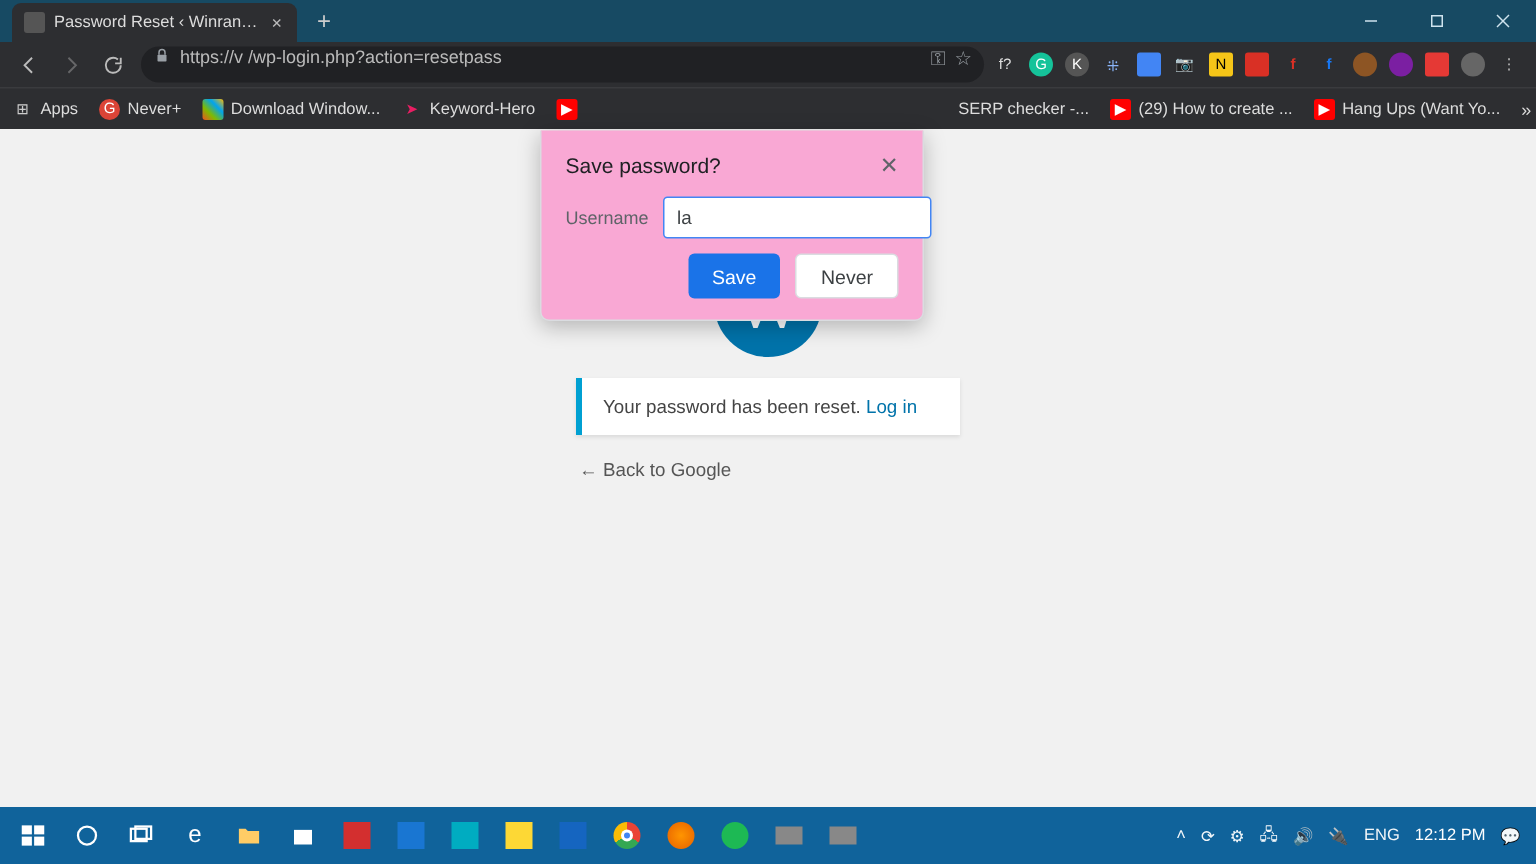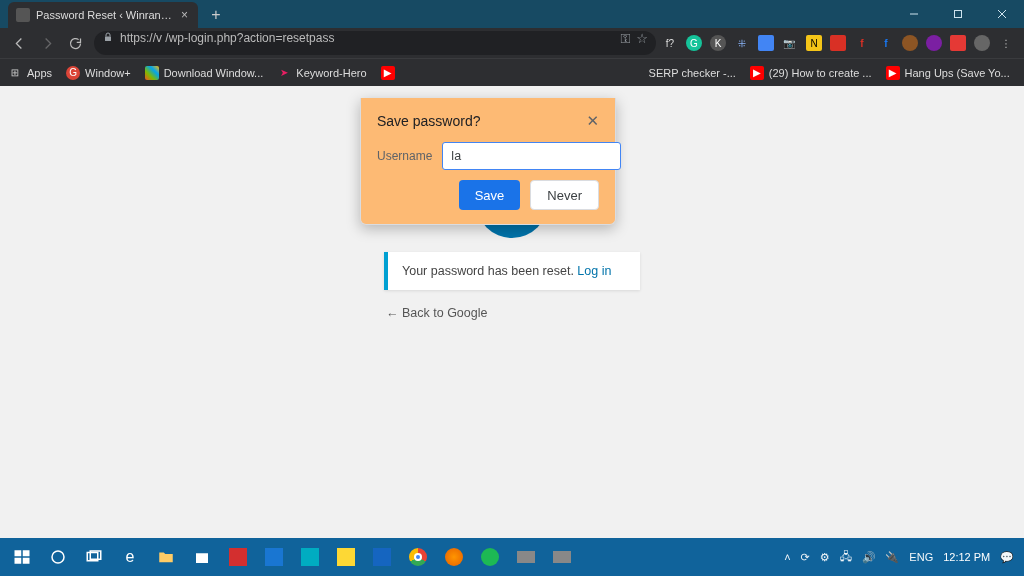--- a/index.html
+++ b/index.html
@@ -34,21 +34,21 @@
 
 
 .page{ position:relative; height:calc(576px - 28px - 30px - 28px - 38px); background:#f1f1f1; }
 .wp-logo{ width:72px; height:72px; border-radius:50%; background:#0073aa; position:absolute; left:50%; top:80px; transform:translateX(-50%); display:flex; align-items:center; justify-content:center;}
 .wp-logo span{ font-family: Georgia, serif; font-size:46px; font-weight:bold; color:#fff;}
 .msgbox{ position:absolute; left:50%; top:166px; transform:translateX(-50%); width:256px; background:#fff; border-left:4px solid #00a0d2; box-shadow:0 1px 3px rgba(0,0,0,.1); padding:12px 14px; font-size:12.5px; color:#444;}
 .msgbox a{ color:#0073aa; cursor:pointer;}
 .backlink{ position:absolute; left:50%; top:220px; transform:translateX(-50%); width:256px; font-size:12.5px; color:#555; text-align:left; padding-left:2px; cursor:pointer;}
 
 
-.save-pop{ position:absolute; left:360px; top:12px; width:256px; background:#fdba74; border:1px solid #dadce0; border-top:none; border-radius:0 0 6px 6px; box-shadow:0 4px 14px rgba(0,0,0,.25); padding:14px 16px 14px 16px; font-size:13px; color:#3c4043;}
+.save-pop{ position:absolute; left:360px; top:1px; width:256px; background:#f9a8d4; border:1px solid #dadce0; border-top:none; border-radius:0 0 6px 6px; box-shadow:0 4px 14px rgba(0,0,0,.25); padding:14px 16px 14px 16px; font-size:13px; color:#3c4043;}
 .save-pop .hd{ display:flex; align-items:center; justify-content:space-between; font-size:14px; color:#202124; margin-bottom:12px;}
 .save-pop .x{ cursor:pointer; color:#5f6368; font-size:15px;}
 .sp-row{ display:flex; align-items:center; margin-bottom:10px; gap:10px;}
 .sp-row label{ width:60px; font-size:12px; color:#5f6368;}
 .sp-row .val{ flex:1; height:26px; display:flex; align-items:center; font-size:12.5px; color:#3c4043;}
 .sp-row input{ flex:1; height:28px; border:1px solid #4285f4; border-radius:3px; padding:0 8px; font-size:12.5px; outline:none; color:#3c4043;}
 .sp-row .eye{ cursor:pointer; color:#5f6368;}
 .sp-actions{ display:flex; justify-content:flex-end; gap:10px; margin-top:6px;}
 .sp-actions button{ height:30px; padding:4px 16px; border-radius:4px; font-size:13px; cursor:pointer;}
 .btn-save{ background:#1a73e8; color:#fff; border:none;}
@@ -137,21 +137,21 @@
   </div>
 </div>
 
 <div class="bookbar">
   <div class="bm">
       <span class="bm-ic" style="color:#ccc">⊞</span>
       <span>Apps</span>
     </div>
   <div class="bm">
       <span class="bm-ic" style="background:#db4437;border-radius:50%;color:#fff">G</span>
-      <span>Window+</span>
+      <span>Never+</span>
     </div>
   <div class="bm">
       <span class="bm-ic" style="background:linear-gradient(45deg,#f25022,#7fba00,#00a4ef,#ffb900)"></span>
       <span>Download Window...</span>
     </div>
   <div class="bm">
       <span class="bm-ic" style="color:#e91e63">➤</span>
       <span>Keyword-Hero</span>
     </div>
   <div class="bm">
@@ -159,21 +159,21 @@
     </div>
   <div class="bm" style="margin-left:240px">
       <span>SERP checker -...</span>
     </div>
   <div class="bm">
       <span class="bm-ic" style="background:#ff0000;border-radius:2px;color:#fff">▶</span>
       <span>(29) How to create ...</span>
     </div>
   <div class="bm">
       <span class="bm-ic" style="background:#ff0000;border-radius:2px;color:#fff">▶</span>
-      <span>Hang Ups (Save Yo...</span>
+      <span>Hang Ups (Want Yo...</span>
     </div>
   <span class="bm-more">»</span>
 </div>
 
 <div class="page">
   <div class="wp-logo">
       <span>W</span>
     </div>
   <div class="msgbox">
     <span>Your password has been reset. </span><a>Log in</a>

